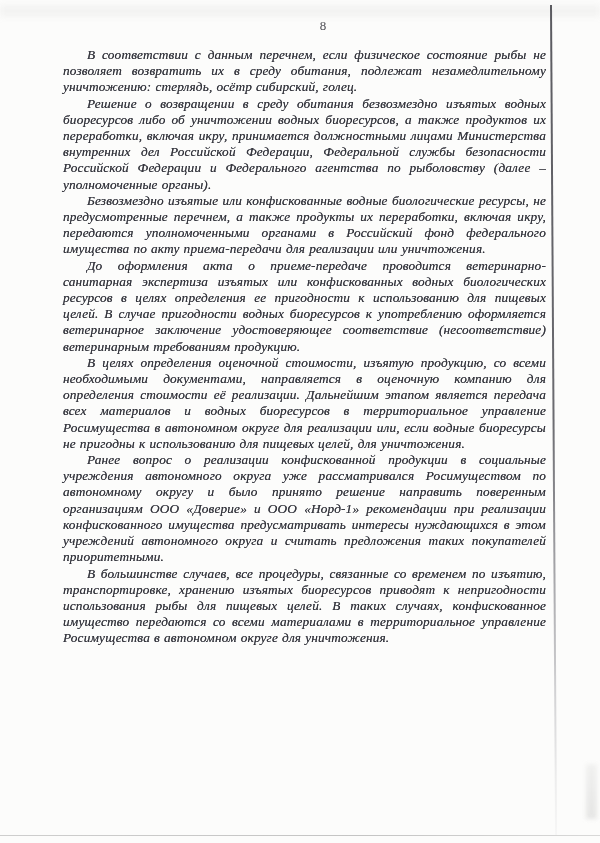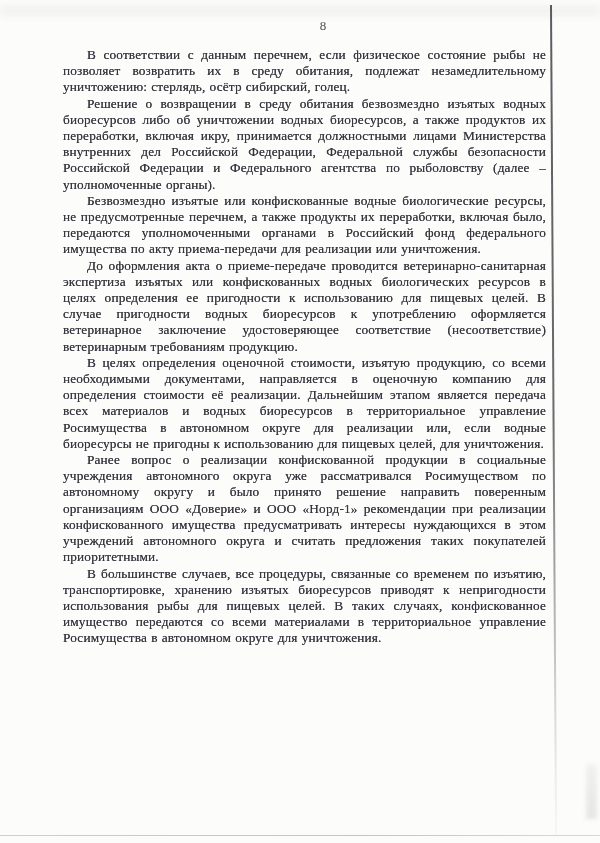--- a/index.html
+++ b/index.html
@@ -37,20 +37,21 @@
     left: 63px;
     top: 47px;
     width: 483px;
     color: var(--ink, #35363e);
     font-size: 13.3px;
     line-height: 16.2px;
     text-align: justify;
     letter-spacing: 0.15px;
     word-spacing: 0.6px;
     text-shadow: 0 0 0.35px rgba(53,54,62,0.85);
+    font-style: italic;
   }
   .body-text p {
     margin: 0;
     padding: 0;
     text-indent: 24px;
   }
   
   .scan-line-vertical {
     position: absolute;
     left: 550px;
@@ -96,21 +97,21 @@
 
 <div class="page">
 
   <div class="top-streak"></div>
 
   <div class="page-number">8</div>
 
   <div class="body-text">
     <p>В соответствии с данным перечнем, если физическое состояние рыбы не позволяет возвратить их в среду обитания, подлежат незамедлительному уничтожению: стерлядь, осётр сибирский, голец.</p>
     <p>Решение о возвращении в среду обитания безвозмездно изъятых водных биоресурсов либо об уничтожении водных биоресурсов, а также продуктов их переработки, включая икру, принимается должностными лицами Министерства внутренних дел Российской Федерации, Федеральной службы безопасности Российской Федерации и Федерального агентства по рыболовству (далее – уполномоченные органы).</p>
-    <p>Безвозмездно изъятые или конфискованные водные биологические ресурсы, не предусмотренные перечнем, а также продукты их переработки, включая было, передаются уполномоченными органами в Российский фонд федерального имущества по акту приема-передачи для реализации или уничтожения.</p>
+    <p>Безвозмездно изъятые или конфискованные водные биологические ресурсы, не предусмотренные перечнем, а также продукты их переработки, включая икру, передаются уполномоченными органами в Российский фонд федерального имущества по акту приема-передачи для реализации или уничтожения.</p>
     <p>До оформления акта о приеме-передаче проводится ветеринарно-санитарная экспертиза изъятых или конфискованных водных биологических ресурсов в целях определения ее пригодности к использованию для пищевых целей. В случае пригодности водных биоресурсов к употреблению оформляется ветеринарное заключение удостоверяющее соответствие (несоответствие) ветеринарным требованиям продукцию.</p>
     <p>В целях определения оценочной стоимости, изъятую продукцию, со всеми необходимыми документами, направляется в оценочную компанию для определения стоимости её реализации. Дальнейшим этапом является передача всех материалов и водных биоресурсов в территориальное управление Росимущества в автономном округе для реализации или, если водные биоресурсы не пригодны к использованию для пищевых целей, для уничтожения.</p>
     <p>Ранее вопрос о реализации конфискованной продукции в социальные учреждения автономного округа уже рассматривался Росимуществом по автономному округу и было принято решение направить поверенным организациям ООО «Доверие» и ООО «Норд-1» рекомендации при реализации конфискованного имущества предусматривать интересы нуждающихся в этом учреждений автономного округа и считать предложения таких покупателей приоритетными.</p>
     <p>В большинстве случаев, все процедуры, связанные со временем по изъятию, транспортировке, хранению изъятых биоресурсов приводят к непригодности использования рыбы для пищевых целей. В таких случаях, конфискованное имущество передаются со всеми материалами в территориальное управление Росимущества в автономном округе для уничтожения.</p>
   </div>
 
   <div class="scan-line-vertical"></div>
   <div class="scan-smudge"></div>
   <div class="scan-line-bottom"></div>
 

